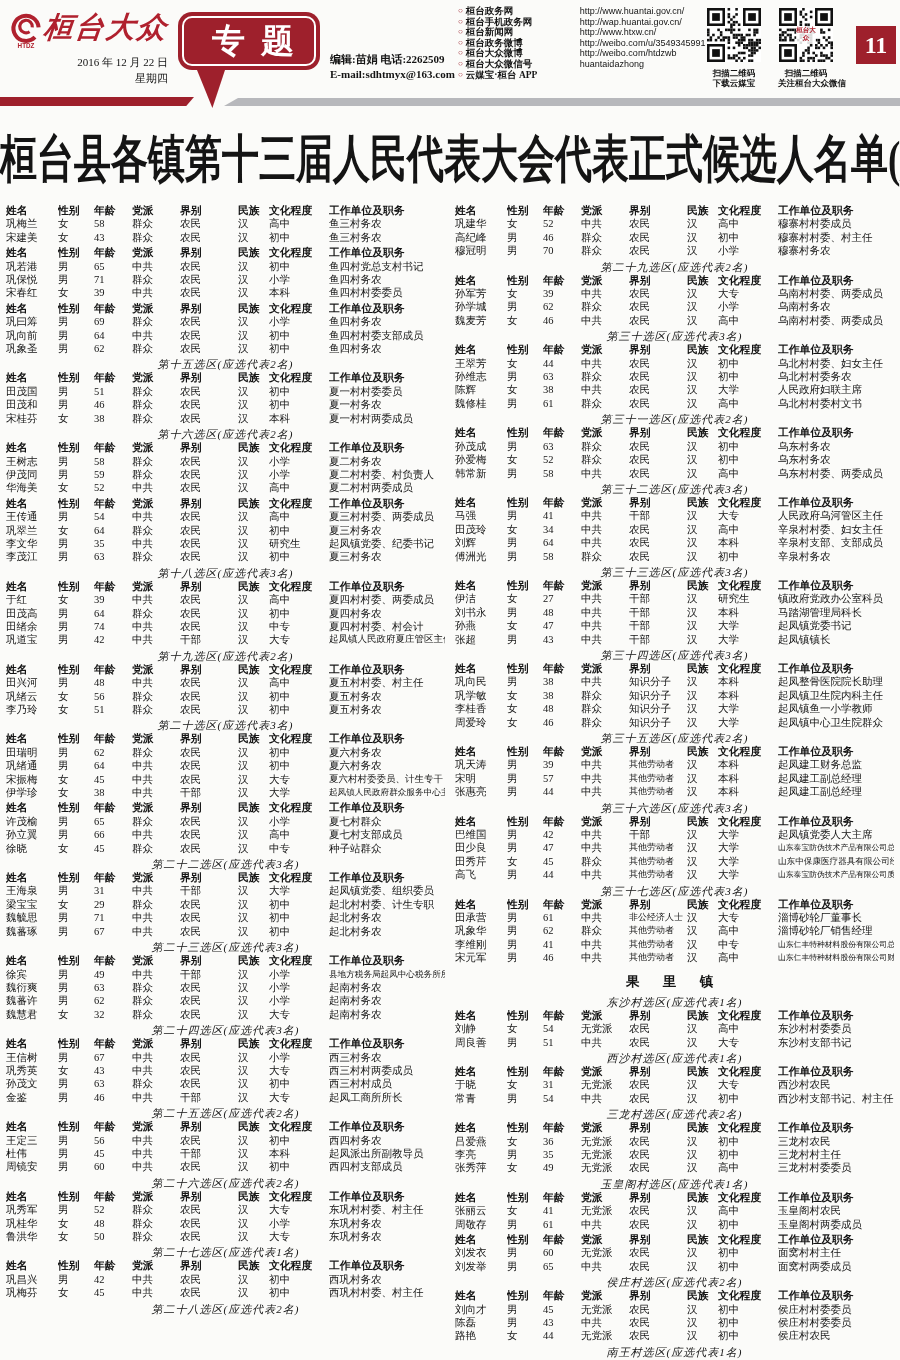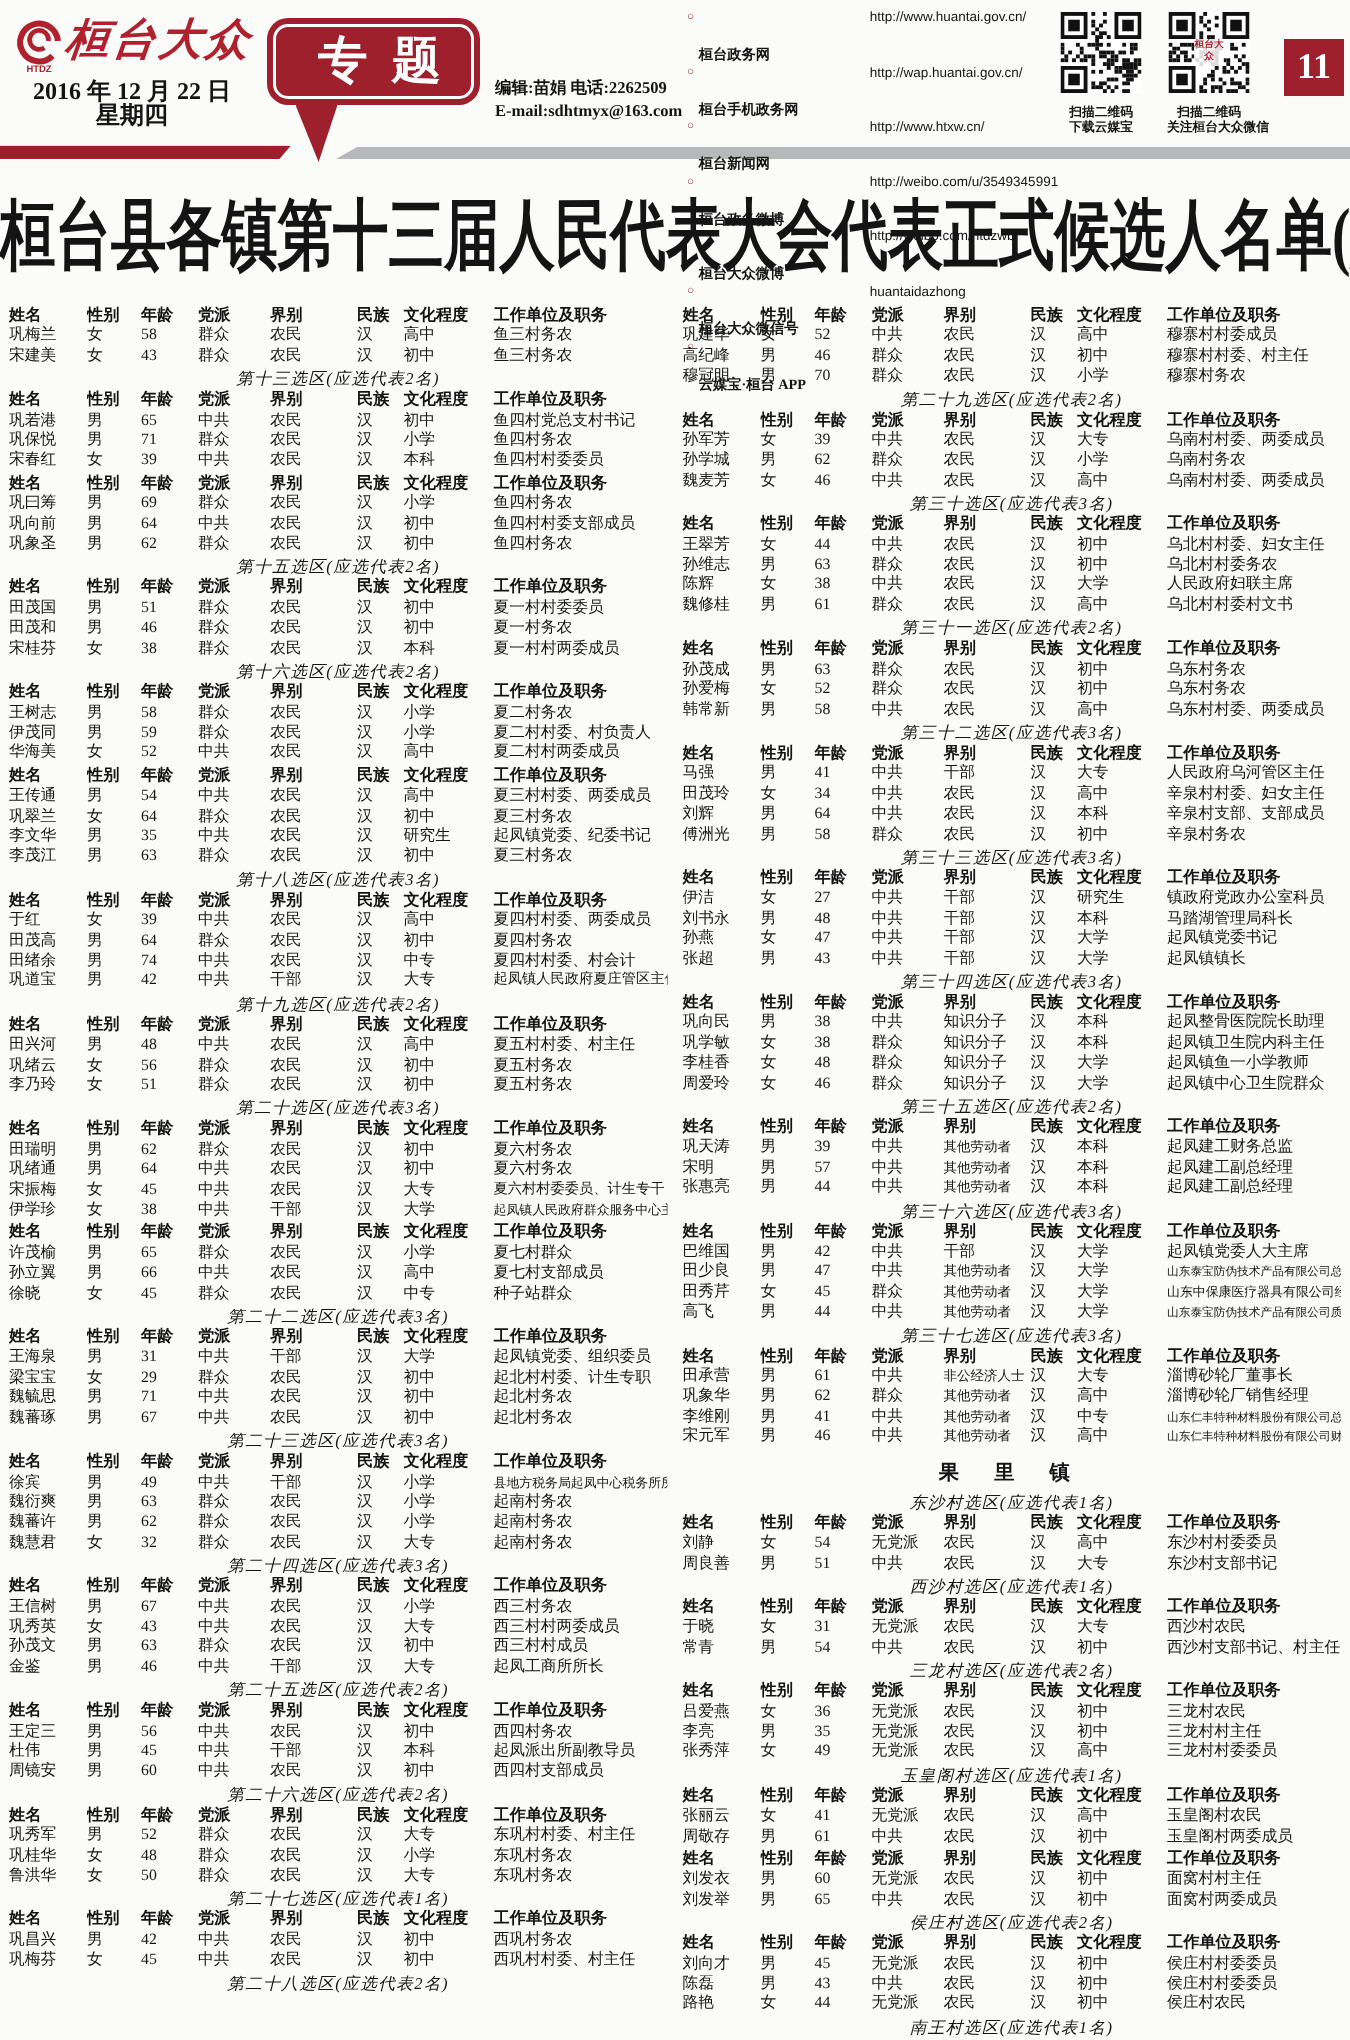--- a/index.html
+++ b/index.html
@@ -6,41 +6,41 @@
   .page{position:relative;width:900px;height:1360px;margin:0 auto;background:#fbfbf9;
         font-family:"Liberation Serif","DejaVu Serif",serif;color:#141414;overflow:hidden;}
 
   
   .masthead{position:absolute;top:0;left:0;width:900px;height:110px;}
   .logo-block{position:absolute;left:8px;top:10px;width:168px;}
   .logo-row{display:flex;align-items:flex-start;}
   .logo-icon{width:36px;height:40px;flex:0 0 36px;}
   .logo-text{font-size:29px;font-weight:bold;color:#b0212e;transform:skewX(-6deg);
              letter-spacing:2px;line-height:34px;white-space:nowrap;font-style:italic;}
-  .date-lines{text-align:center;width:160px;font-weight:bold;font-size:16px;line-height:16px;margin-top:4px;}
+  .date-lines{text-align:right;width:160px;font-weight:normal;font-size:11px;line-height:16px;margin-top:4px;}
 
   .banner{position:absolute;left:178px;top:12px;width:142px;height:58px;background:#9e202c;border-radius:14px;}
   .banner::before{content:'';position:absolute;inset:4px;border:2px solid #fff;border-radius:10px;}
   .banner-label{position:relative;display:block;text-align:center;color:#fff;font-weight:bold;
                 font-size:33px;line-height:58px;letter-spacing:16px;padding-left:24px;
                 font-family:"Liberation Serif",serif;}
   .banner-tail{position:absolute;left:197px;top:70px;width:28px;height:38px;background:#9e202c;
                clip-path:polygon(0 0,100% 0,55% 100%);}
   .bar-red{position:absolute;left:0;top:97px;width:194px;height:9px;background:#9e202c;
            clip-path:polygon(0 0,100% 0,96% 100%,0 100%);}
   .bar-gray{position:absolute;left:224px;top:98px;width:676px;height:8px;background:#b7b8bc;
             clip-path:polygon(14px 0,100% 0,100% 100%,0 100%);}
 
   .editor-block{position:absolute;left:330px;top:52px;width:125px;font-weight:bold;
                 font-size:11px;line-height:15px;white-space:nowrap;}
 
   .links-block{position:absolute;left:458px;top:6px;width:246px;font-size:9.5px;line-height:10.6px;}
   .link-row{display:flex;white-space:nowrap;}
   .link-bullet{color:#9e202c;margin-right:3px;font-size:8px;line-height:10.6px;}
-  .link-label{font-weight:bold;width:82px;flex:0 0 82px;margin-top:26px;}
+  .link-label{font-weight:bold;width:82px;flex:0 0 82px;}
   .link-url{font-family:"Liberation Sans",sans-serif;font-size:9px;padding-left:32px;}
 
   .qr{position:absolute;top:8px;width:56px;text-align:center;}
   .qr1{left:706px;} .qr2{left:778px;}
   .qr svg{width:54px;height:54px;background:#fff;}
   .qr-caption{font-size:8.5px;font-weight:bold;line-height:10px;margin-top:2px;white-space:nowrap;}
   .qr-overlay{position:absolute;left:18px;top:18px;width:20px;height:18px;background:rgba(255,255,255,.85);
               color:#b0212e;font-size:6.5px;line-height:8px;font-weight:bold;}
   .pagenum{position:absolute;right:4px;top:26px;width:40px;height:38px;background:#9e202c;color:#fff;
            font-weight:bold;font-size:24px;line-height:38px;text-align:center;
@@ -418,21 +418,20 @@
             <span>女</span>
             <span>43</span>
             <span>群众</span>
             <span>农民</span>
             <span>汉</span>
             <span>初中</span>
             <span>鱼三村务农</span>
           </div>
         </div>
         <div class="sec-block">
-          <div class="sec-title">第十三选区(应选代表2名)</div>
           <div class="trow thead">
             <span>姓名</span>
             <span>性别</span>
             <span>年龄</span>
             <span>党派</span>
             <span>界别</span>
             <span>民族</span>
             <span>文化程度</span>
             <span>工作单位及职务</span>
           </div>

